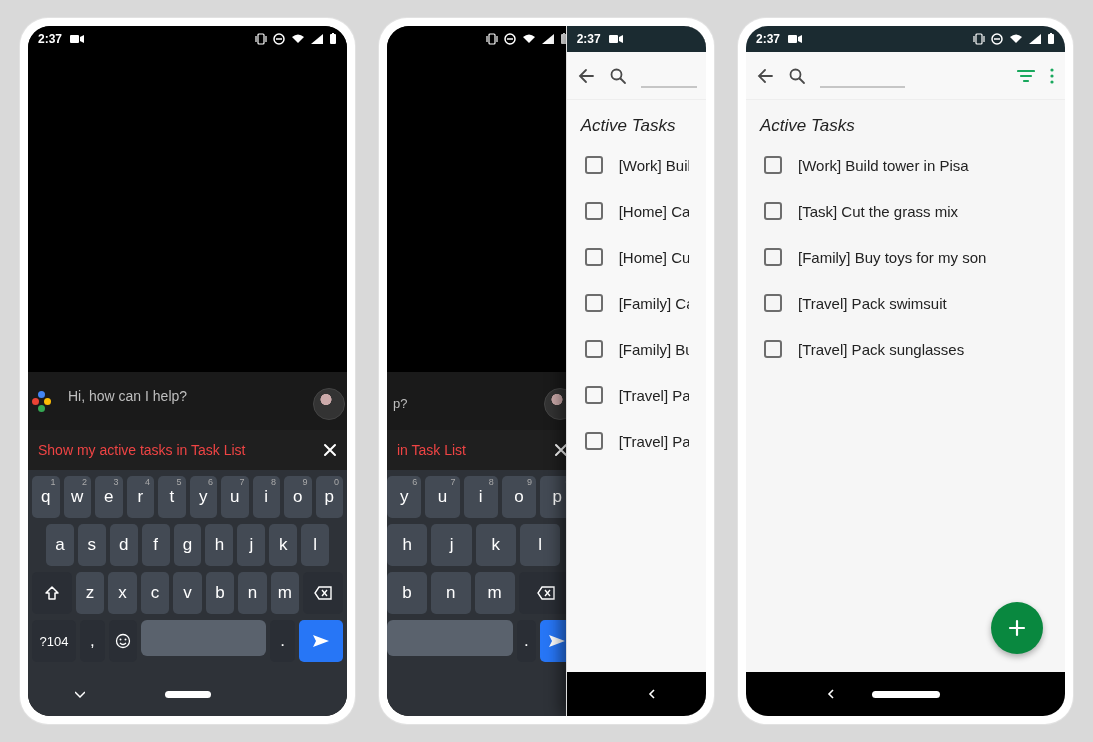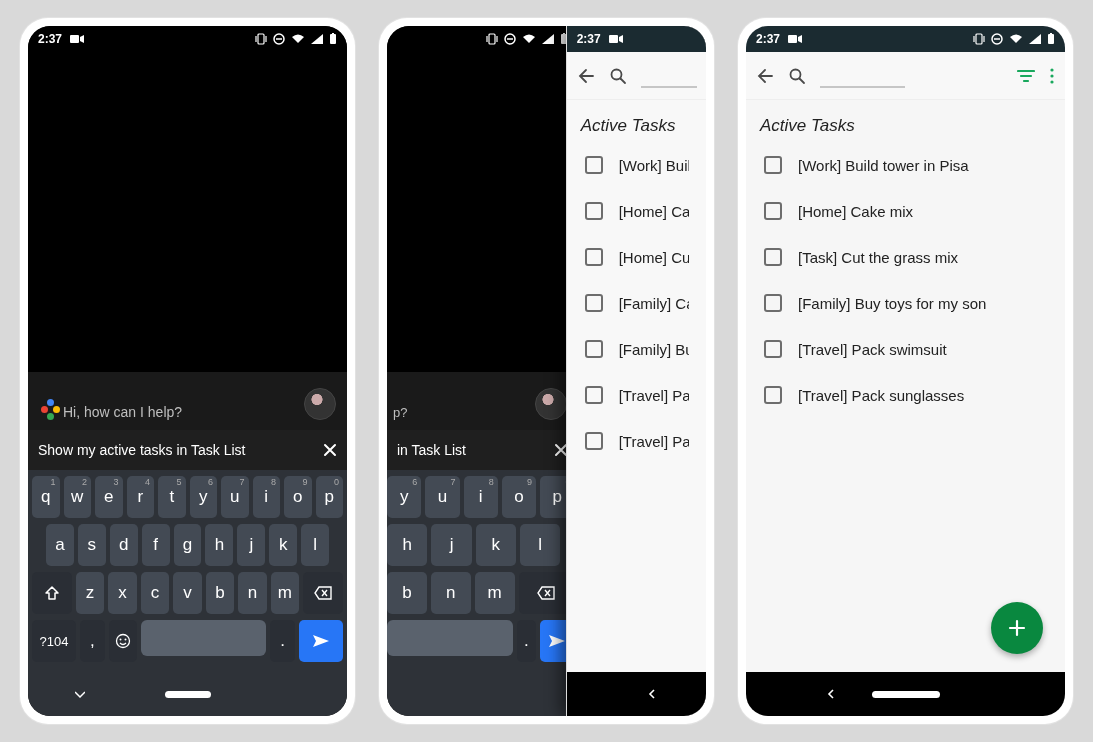--- a/index.html
+++ b/index.html
@@ -61,22 +61,22 @@
   .phone-light .statusbar{background:#1b2b31;}
   .statusbar .sb-time{flex:0 0 auto;}
   .statusbar .sb-cam{margin-left:8px;}
   .statusbar .sb-right{margin-left:auto;display:flex;align-items:center;gap:6px;}
   .ico{display:inline-flex;align-items:center;justify-content:center;}
   .ico svg{display:block;}
   
   .assist-panel{
     margin-top:auto;
     background:#1a1a1a;
-    padding:16px 11px 10px;
-    display:flex;align-items:flex-end;
+    padding:16px 2px 10px;
+    display:flex;align-items:flex-start;gap:14px;
     position:relative;
   }
   .assist-dots{
     width:24px;height:24px;position:relative;border-radius:50%;
   }
   .assist-dots span{position:absolute;width:7px;height:7px;border-radius:50%;}
   .assist-dots .d1{background:#4285f4;top:3px;left:8px;}
   .assist-dots .d2{background:#ea4335;top:10px;left:2px;}
   .assist-dots .d3{background:#fbbc05;top:10px;left:14px;}
   .assist-dots .d4{background:#34a853;top:17px;left:8px;}
@@ -85,21 +85,21 @@
     margin-left:auto;width:32px;height:32px;border-radius:50%;
     background:radial-gradient(circle at 40% 35%, #caa 0 20%, transparent 22%),#333;
     border:1px solid #444;
   }
   .suffix-only{color:#bfbfbf;font-size:13px;padding-top:8px;}
   
   .querybar{
     background:var(--bg-query);
     display:flex;align-items:center;gap:10px;
     padding:12px 10px;
-    color:#ffffff;font-size:14px;
+    color:#ef4444;font-size:14px;
   }
   .querybar .close{margin-left:auto;}
   
   .kbd{
     background:var(--bg-keyboard);
     padding:6px 4px 10px;
     display:flex;flex-direction:column;gap:6px;
   }
   .row{display:flex;gap:4px;justify-content:center;}
   .key{
@@ -633,24 +633,20 @@
       </span>
     </div>
     <div class="tasks-header">Active Tasks</div>
     <div class="task-list">
       <div class="task-item">
           <span class="cbx"></span>
           <span class="task-text">[Work] Build tower in Pisa</span>
         </div>
       <div class="task-item">
           <span class="cbx"></span>
-          <span class="task-text">[Home] Cake mix</span>
-        </div>
-      <div class="task-item">
-          <span class="cbx"></span>
           <span class="task-text">[Task] Cut the grass mix</span>
         </div>
       <div class="task-item">
           <span class="cbx"></span>
           <span class="task-text">[Family] Buy toys for my son</span>
         </div>
       <div class="task-item">
           <span class="cbx"></span>
           <span class="task-text">[Travel] Pack swimsuit</span>
         </div>

